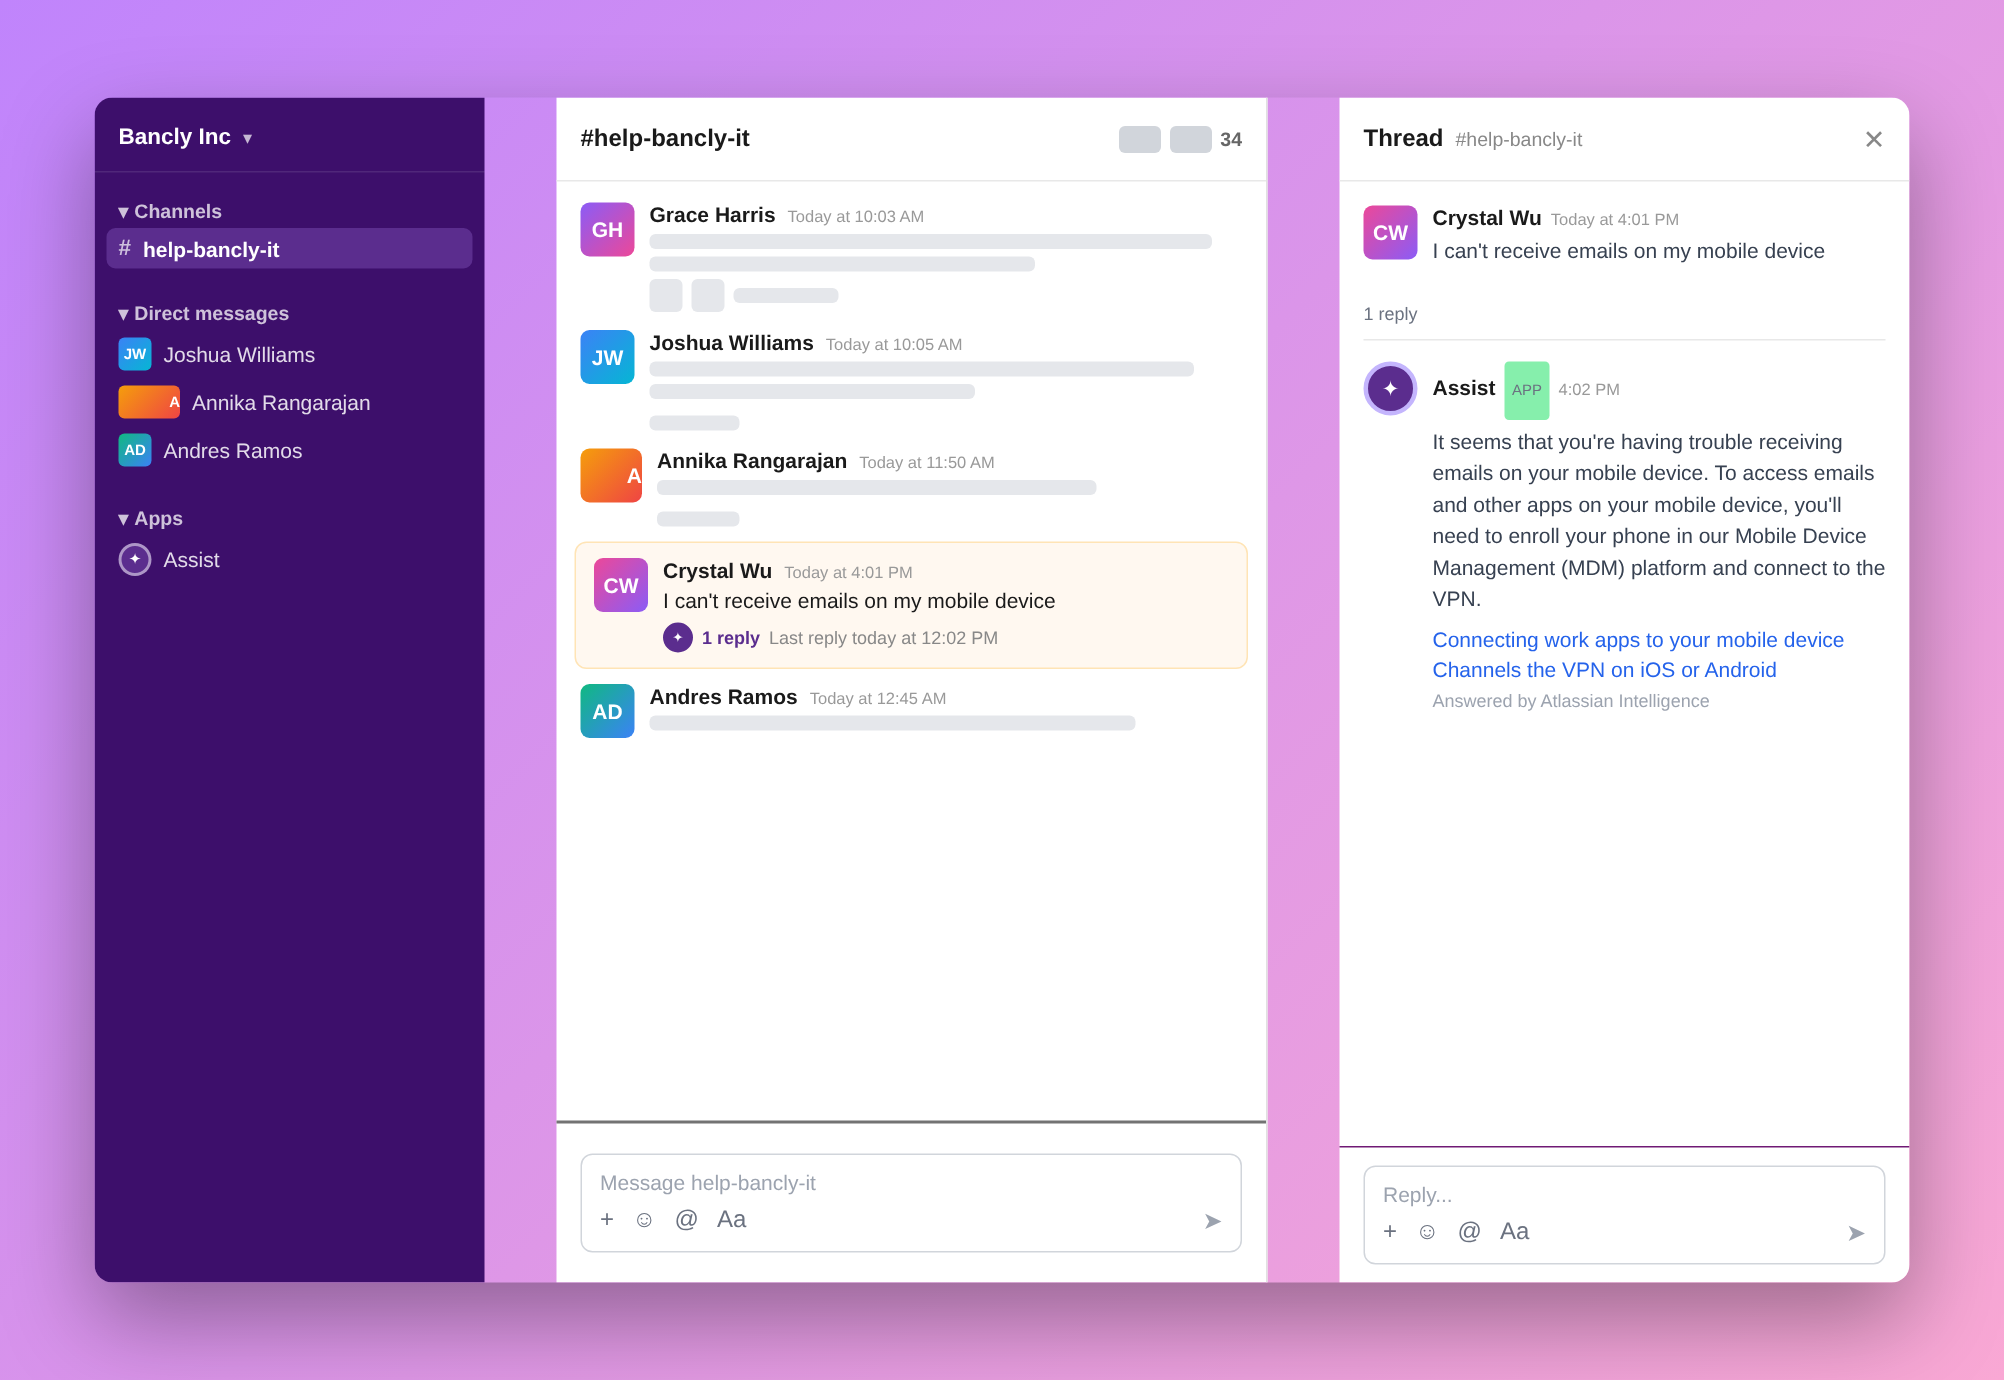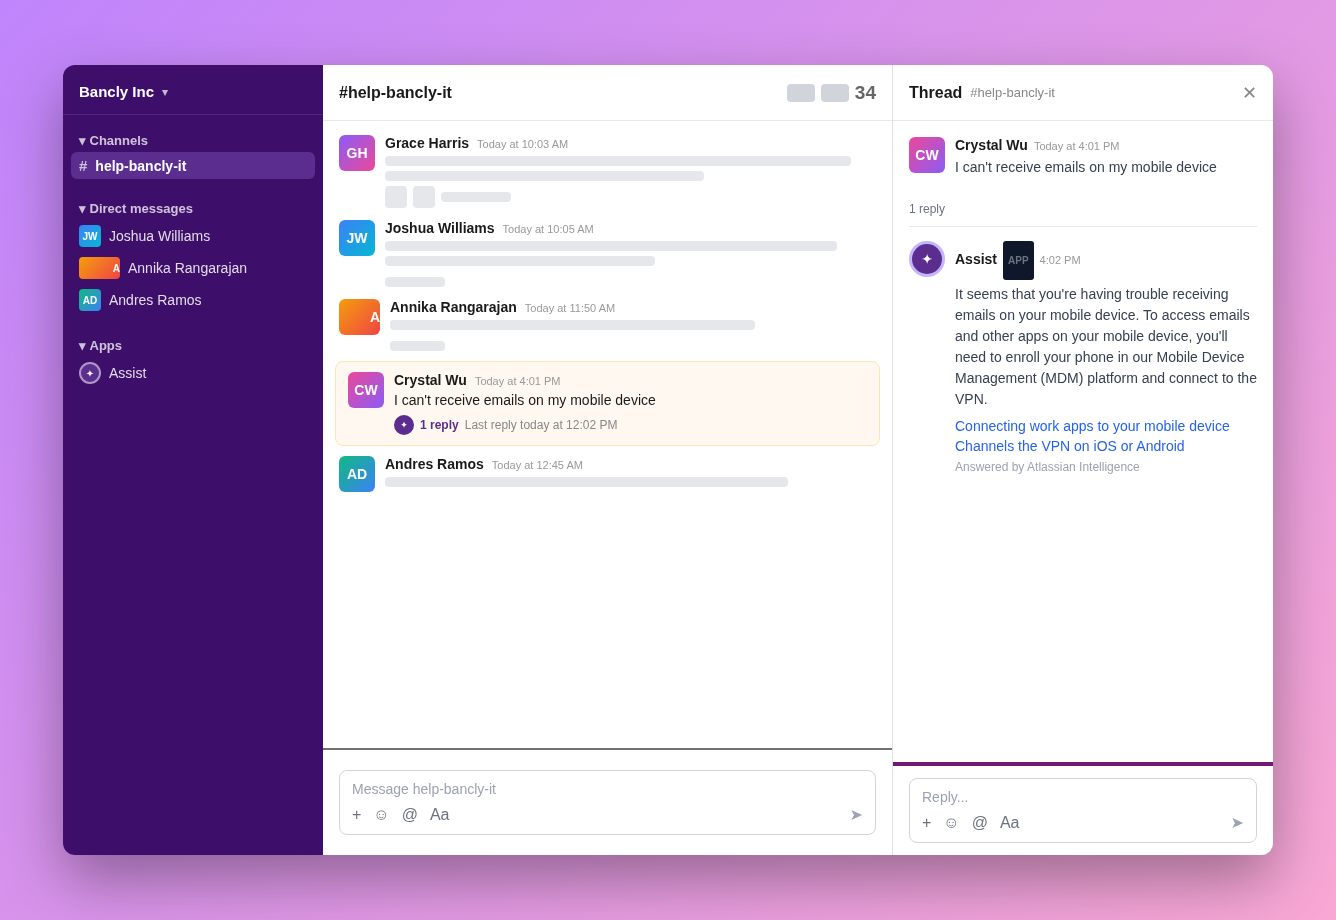--- a/index.html
+++ b/index.html
@@ -14,20 +14,21 @@
       overflow: hidden;
     }
     .app-window {
       width: 1210px;
       height: 790px;
       border-radius: 12px;
       box-shadow: 0 25px 60px rgba(0,0,0,0.35);
       display: flex;
       overflow: hidden;
       position: relative;
+      gap: 48px;
     }
     
     .sidebar {
       width: 260px;
       background: #3d0f6b;
       display: flex;
       flex-direction: column;
       flex-shrink: 0;
     }
     .sidebar-header {
@@ -114,21 +115,21 @@
       display: flex;
       align-items: center;
       gap: 6px;
     }
     .header-pill {
       width: 28px; height: 18px;
       background: #d1d5db;
       border-radius: 4px;
     }
     .member-count {
-      font-size: 19px;
+      font-size: 13px;
       color: #666;
       font-weight: 600;
     }
     .messages-list {
       flex: 1;
       overflow-y: auto;
       padding: 8px 16px;
     }
     .message-group {
       display: flex;
@@ -317,25 +318,25 @@
       gap: 6px;
       margin-bottom: 4px;
     }
     .thread-msg-name {
       font-size: 14px;
       font-weight: 700;
       color: #1a1a1a;
     }
     .app-badge {
       font-size: 10px;
-      background: #0f172a;
+      background: #86efac;
       color: #6b7280;
       padding: 14px 5px;
       border-radius: 3px;
-      font-weight: 700;
+      font-weight: 400;
     }
     .thread-msg-time {
       font-size: 11px;
       color: #999;
     }
     .thread-msg-text {
       font-size: 14px;
       color: #374151;
       line-height: 1.5;
       margin-bottom: 8px;
@@ -355,21 +356,21 @@
     }
     .reply-count-label {
       font-size: 12px;
       color: #6b7280;
       margin-bottom: 14px;
       padding-bottom: 10px;
       border-bottom: 1px solid #e8e8e8;
     }
     .thread-input-area {
       padding: 12px 16px;
-      border-top: 4px solid #701a75;
+      border-top: 1px solid #701a75;
       flex-shrink: 0;
     }
     .thread-input-box {
       border: 1px solid #d1d5db;
       border-radius: 8px;
       padding: 10px 12px;
     }
     .thread-input-placeholder {
       font-size: 14px;
       color: #9ca3af;

